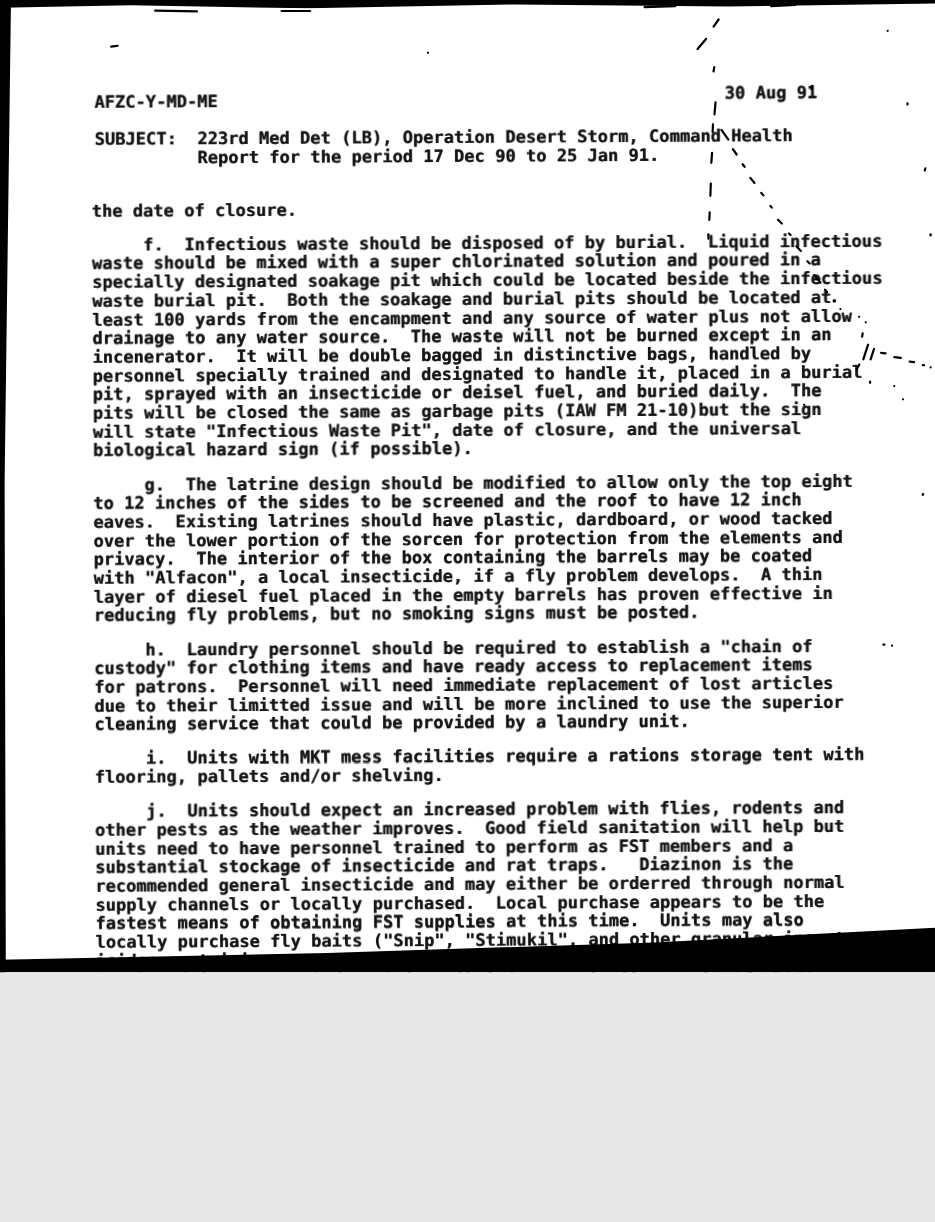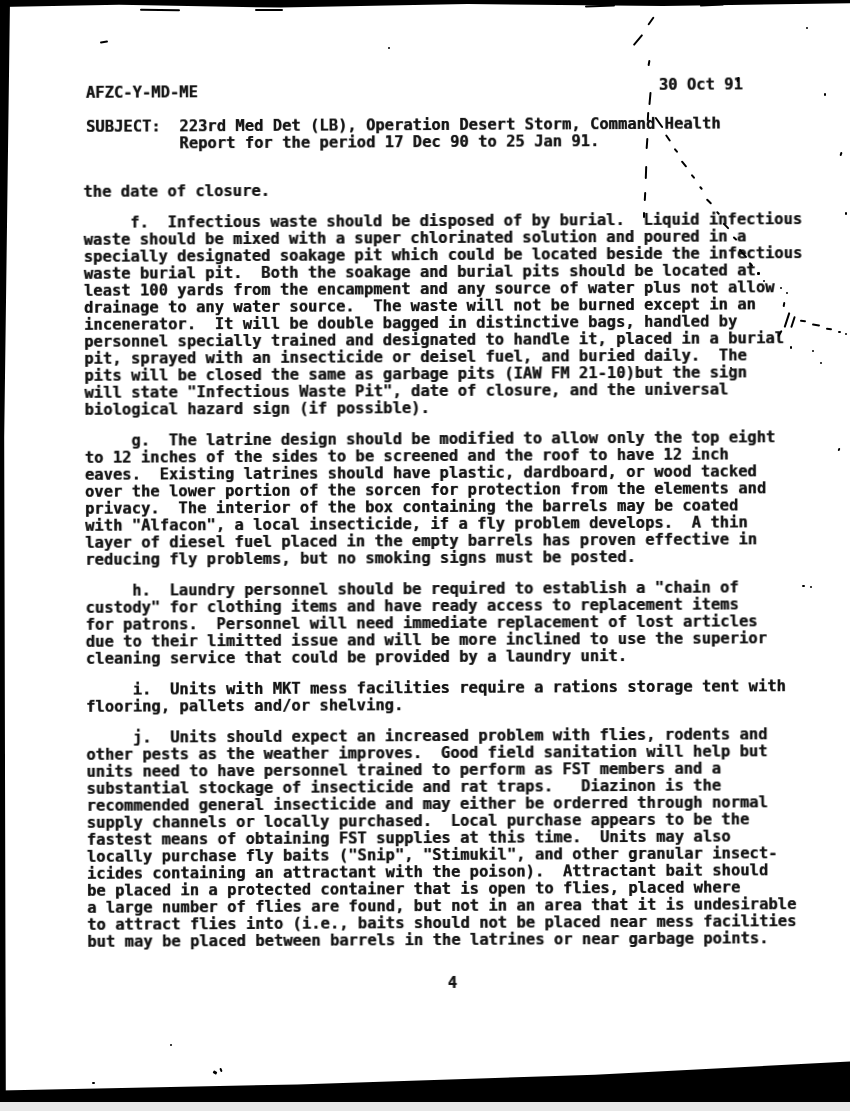--- a/index.html
+++ b/index.html
@@ -1,18 +1,18 @@
 <!DOCTYPE html>
 <html><head>
 <meta charset="utf-8">
 <style>
   html,body{margin:0;padding:0;background:#e8e8e8;}
   .page{
     position:relative;
-    width:850px;height:1102px;
+    width:850px;height:884px;
     background:#ffffff;
     overflow:hidden;
     font-family:"DejaVu Sans Mono","Liberation Mono",monospace;
     color:#141414;
   }
   .content{
     position:absolute;inset:0;
     transform:rotate(-0.3deg);
     transform-origin:60px 500px;
     font-weight:bold;
@@ -43,21 +43,21 @@
     position:absolute;bottom:0;left:0;width:100%;height:44px;background:#000;
     clip-path:polygon(0 74%,35% 60%,70% 38%,100% 8%,100% 100%,0 100%);
   }
 </style>
 </head>
 <body>
 
 <div class="page">
   <div class="content">
     <div class="office-symbol pre">AFZC-Y-MD-ME</div>
-    <div class="doc-date pre">30 Oct 91</div>
+    <div class="doc-date pre">30 Aug 91</div>
     <div class="subject-block pre">SUBJECT:  223rd Med Det (LB), Operation Desert Storm, Command Health
           Report for the period 17 Dec 90 to 25 Jan 91.</div>
     <div class="doc-body">
       <div class="continuation pre">the date of closure.</div>
       <div class="para pre">     f.  Infectious waste should be disposed of by burial.  Liquid infectious
 waste should be mixed with a super chlorinated solution and poured in a
 specially designated soakage pit which could be located beside the infectious
 waste burial pit.  Both the soakage and burial pits should be located at
 least 100 yards from the encampment and any source of water plus not allow
 drainage to any water source.  The waste will not be burned except in an

